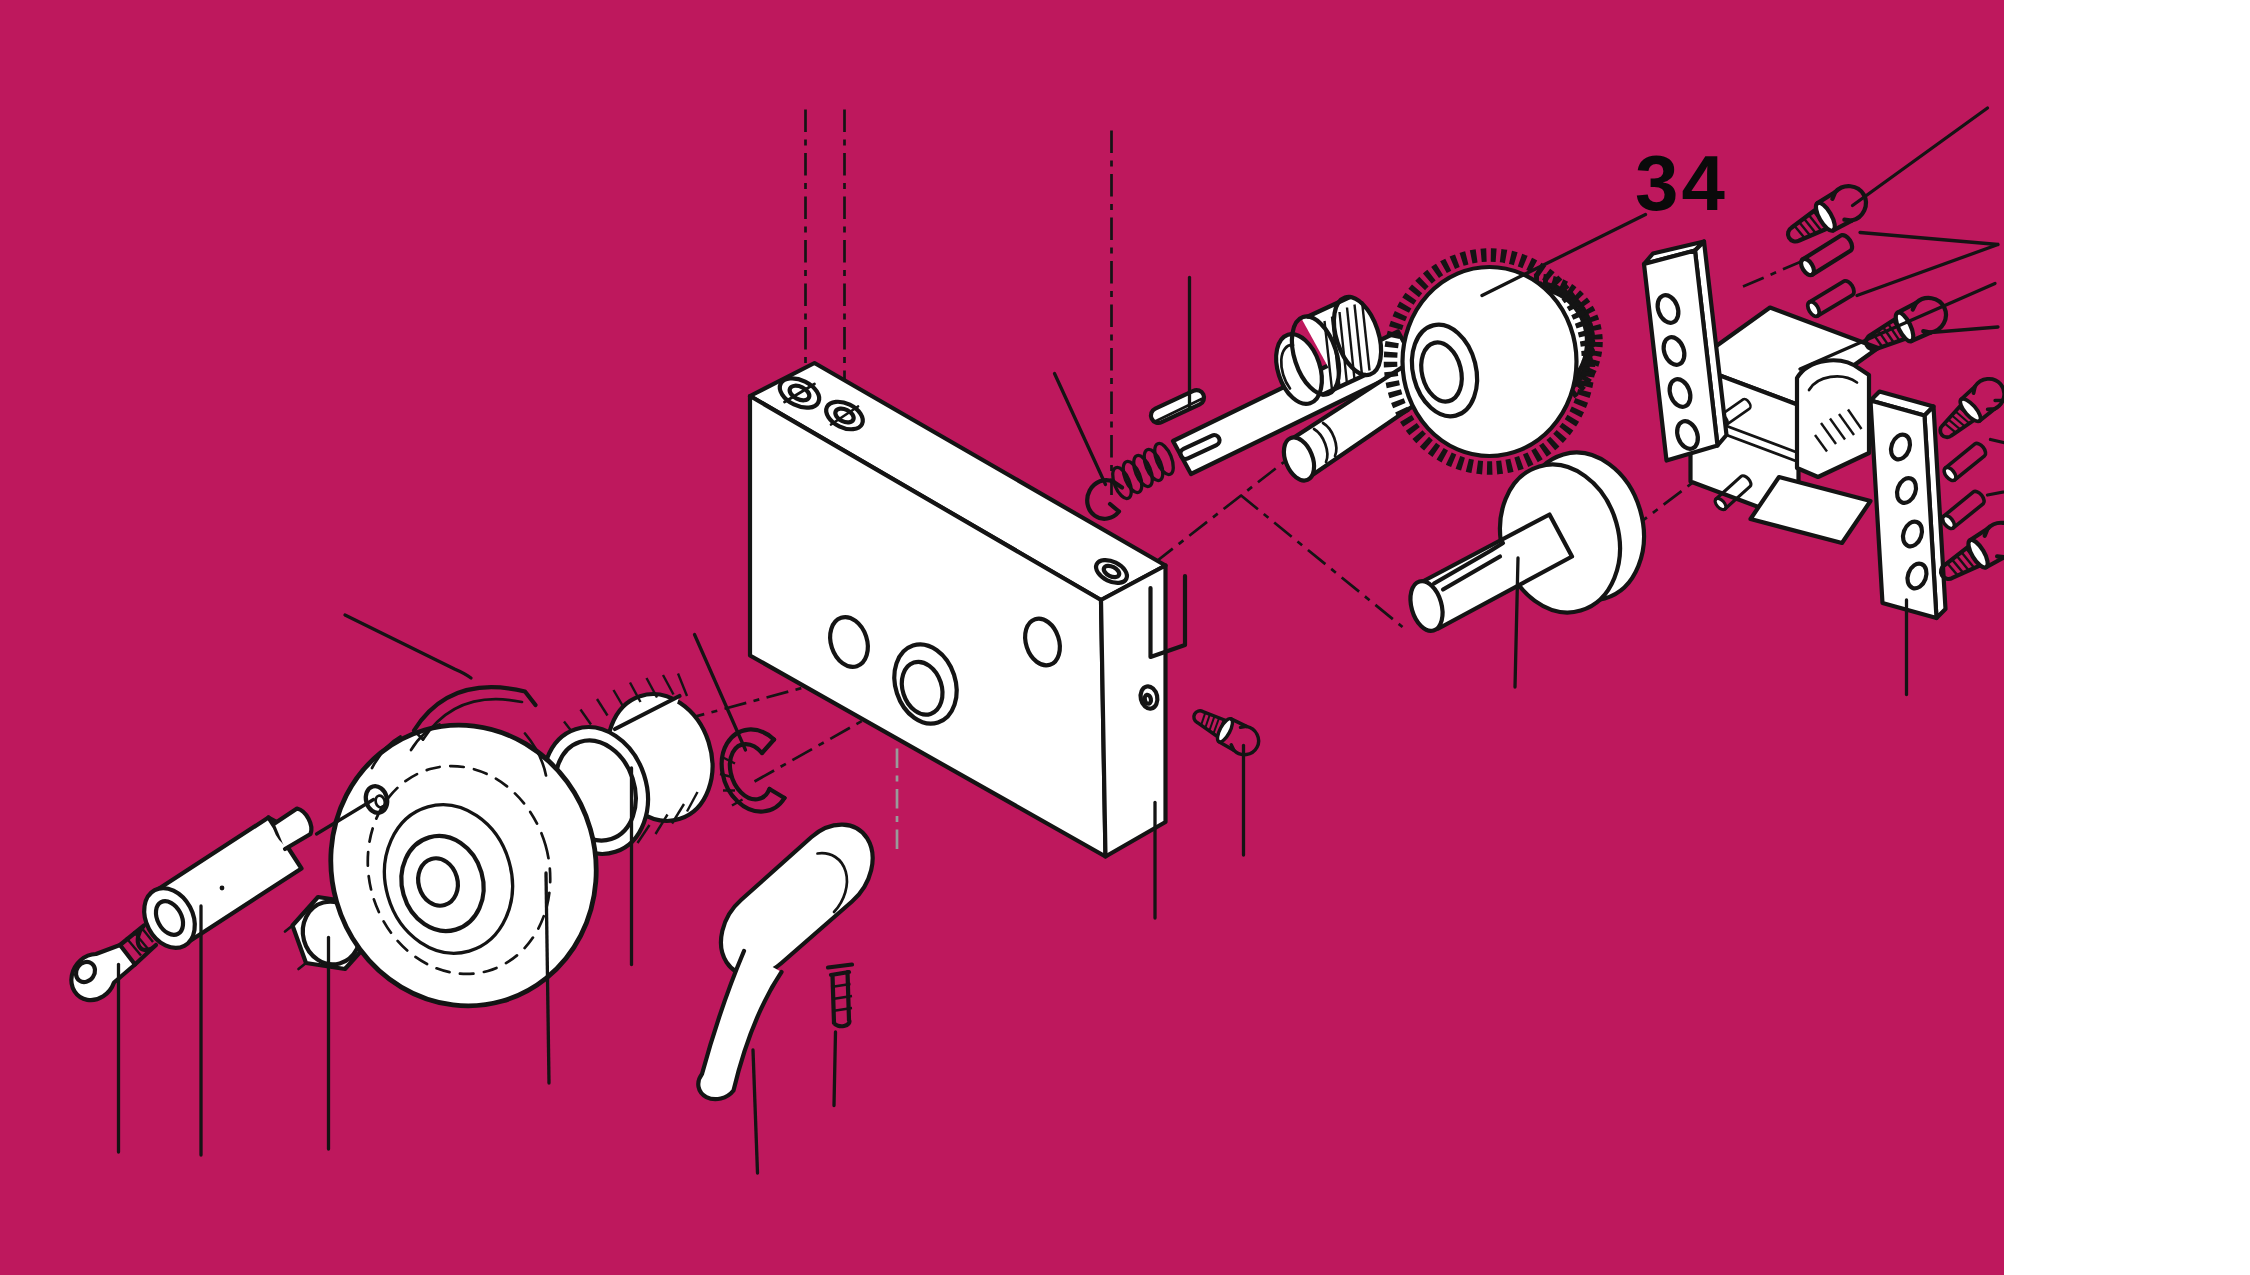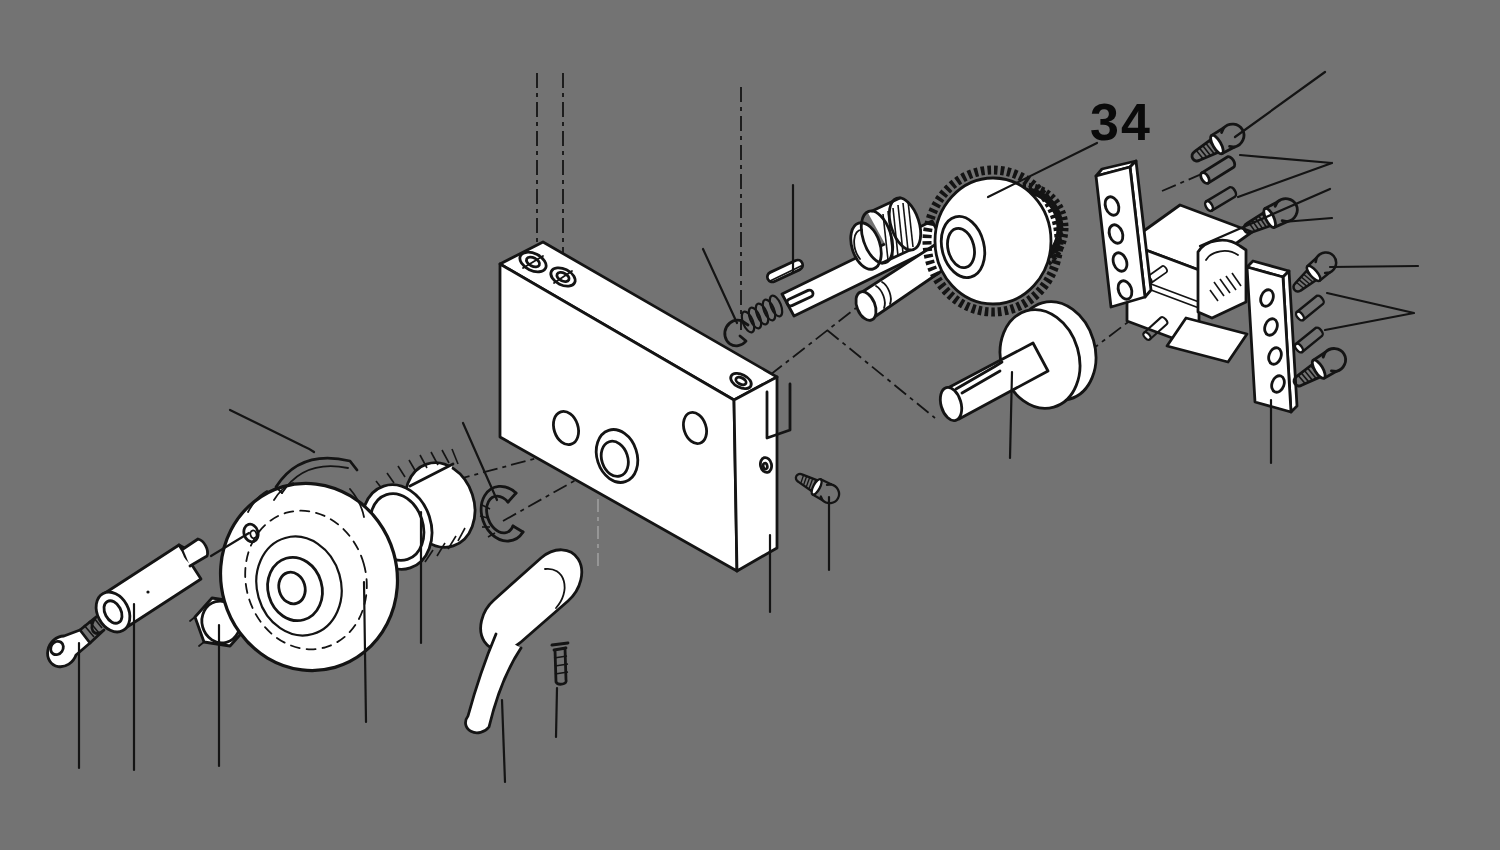--- a/index.html
+++ b/index.html
@@ -1,19 +1,19 @@
 <!DOCTYPE html>
 <html><head>
 <meta charset="utf-8">
 <style>
   html,body{margin:0;padding:0;background:#ffffff;}
   .stage{
     position:relative;
-    width:1500px;height:850px;
-    background:#737373;
+    width:1336px;height:850px;
+    background:#be185d;
     overflow:hidden;
     font-family:"Liberation Sans", sans-serif;
   }
   svg{display:block}
   .part{stroke:#141414;stroke-width:2.8;fill:#ffffff;stroke-linejoin:round;stroke-linecap:round;}
   .partn{stroke:#141414;stroke-width:2.8;fill:none;stroke-linejoin:round;stroke-linecap:round;}
   .thin{stroke:#141414;stroke-width:1.8;fill:none;stroke-linecap:round;}
   .lead{stroke:#141414;stroke-width:2.2;fill:none;stroke-linecap:round;}
   .cl{stroke:#141414;stroke-width:1.8;fill:none;stroke-dasharray:15 5 4 5;}
   .clg{stroke:#9a9a9a;stroke-width:1.8;fill:none;stroke-dasharray:13 5 4 5;}

